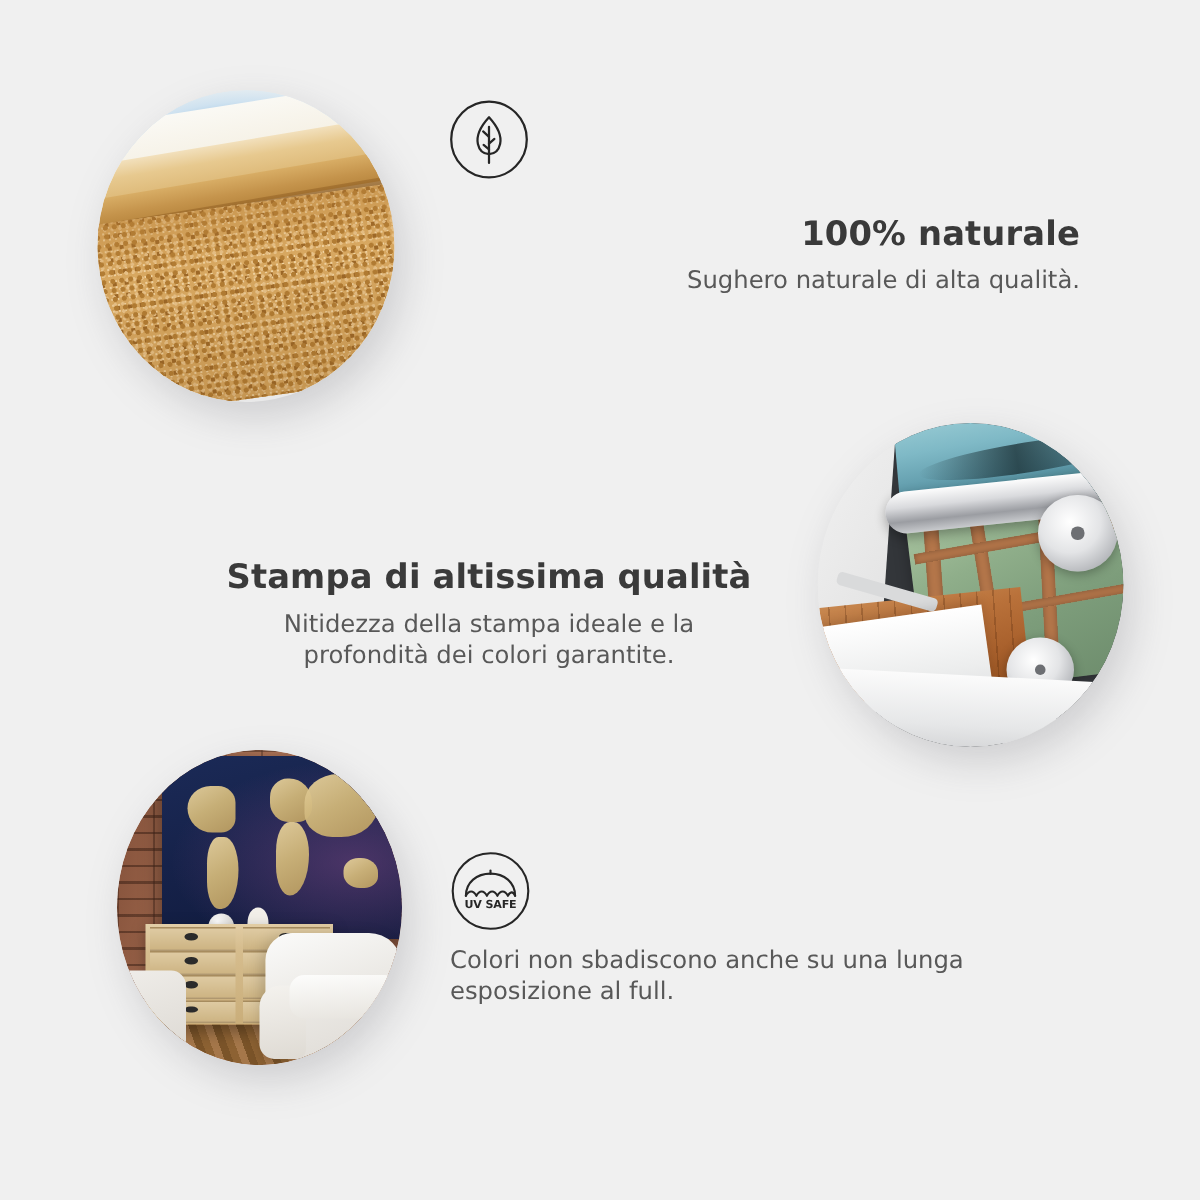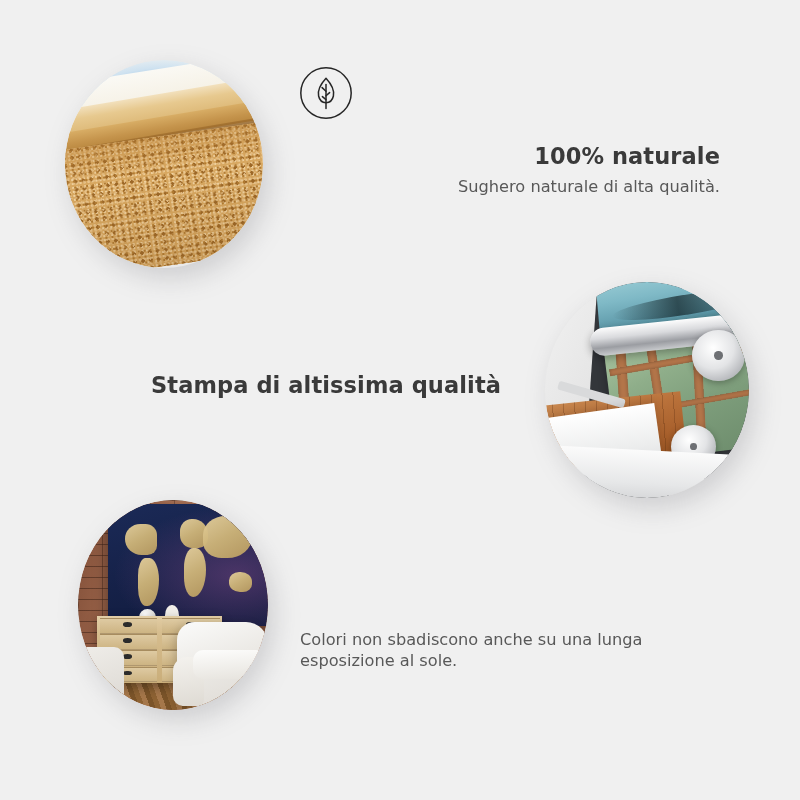--- a/index.html
+++ b/index.html
@@ -323,20 +323,21 @@
         </div>
       <div class="pr-arm"></div>
       <div class="pr-tray"></div>
       <div class="pr-trayfront"></div>
     </div>
   </div>
 
 
   <div class="txt block2-txt">
     <p class="f-title">Stampa di altissima qualità</p>
+    <p class="f-desc">Nitidezza della stampa ideale e la profondità dei colori garantite.</p>
   </div>
 
   <div class="photo photo-room">
     <div class="inner">
       <div class="rm-brick"></div>
       <div class="rm-map">
         <div class="cont" style="left:10%;top:16%;width:20%;height:26%;border-radius:48% 36% 30% 52%;"></div>
         <div class="cont" style="left:18%;top:44%;width:13%;height:40%;border-radius:40% 50% 60% 42%;"></div>
         <div class="cont" style="left:44%;top:12%;width:17%;height:24%;border-radius:42% 54% 34% 44%;"></div>
         <div class="cont" style="left:46%;top:36%;width:14%;height:40%;border-radius:40% 44% 56% 40%;"></div>
@@ -367,18 +368,27 @@
           <span style="left:92%"></span>
       </div>
       <div class="rm-chair">
         <span class="arm"></span>
         <span class="cushion"></span>
       </div>
       <div class="rm-chair2"></div>
     </div>
   </div>
 
+  <div class="icon-wrap icon3">
+    <svg width="54" height="54" viewBox="0 0 54 54" fill="none" stroke="#262626" stroke-width="1.4" stroke-linecap="round" stroke-linejoin="round">
+      <circle cx="27" cy="27" r="25.2"></circle>
+      <path d="M27 13.4 V15.6"></path>
+      <path d="M10.6 30.2 C10.6 21.2 17.9 15.4 27 15.4 C36.1 15.4 43.4 21.2 43.4 30.2"></path>
+      <path d="M10.6 30.2 C12.6 26.4 15.6 26.4 17.6 30.2 C19.6 26.4 22.6 26.4 24.6 30.2 C26.6 26.4 29.6 26.4 31.6 30.2 C33.6 26.4 36.6 26.4 38.6 30.2 C40.0 27.5 42.0 26.8 43.4 30.2"></path>
+      <text x="27" y="38.6" text-anchor="middle" stroke="none" fill="#262626" font-family="'DejaVu Sans','Liberation Sans',sans-serif" font-size="7.4" font-weight="bold" letter-spacing="-0.1">UV SAFE</text>
+    </svg>
+  </div>
 
   <div class="txt block3-txt">
-    <p class="f-desc">Colori non sbadiscono anche su una lunga esposizione al sole.</p>
+    <p class="f-desc">Colori non sbadiscono anche su una lunga esposizione al full.</p>
   </div>
 
 </div>
 
 </body></html>

